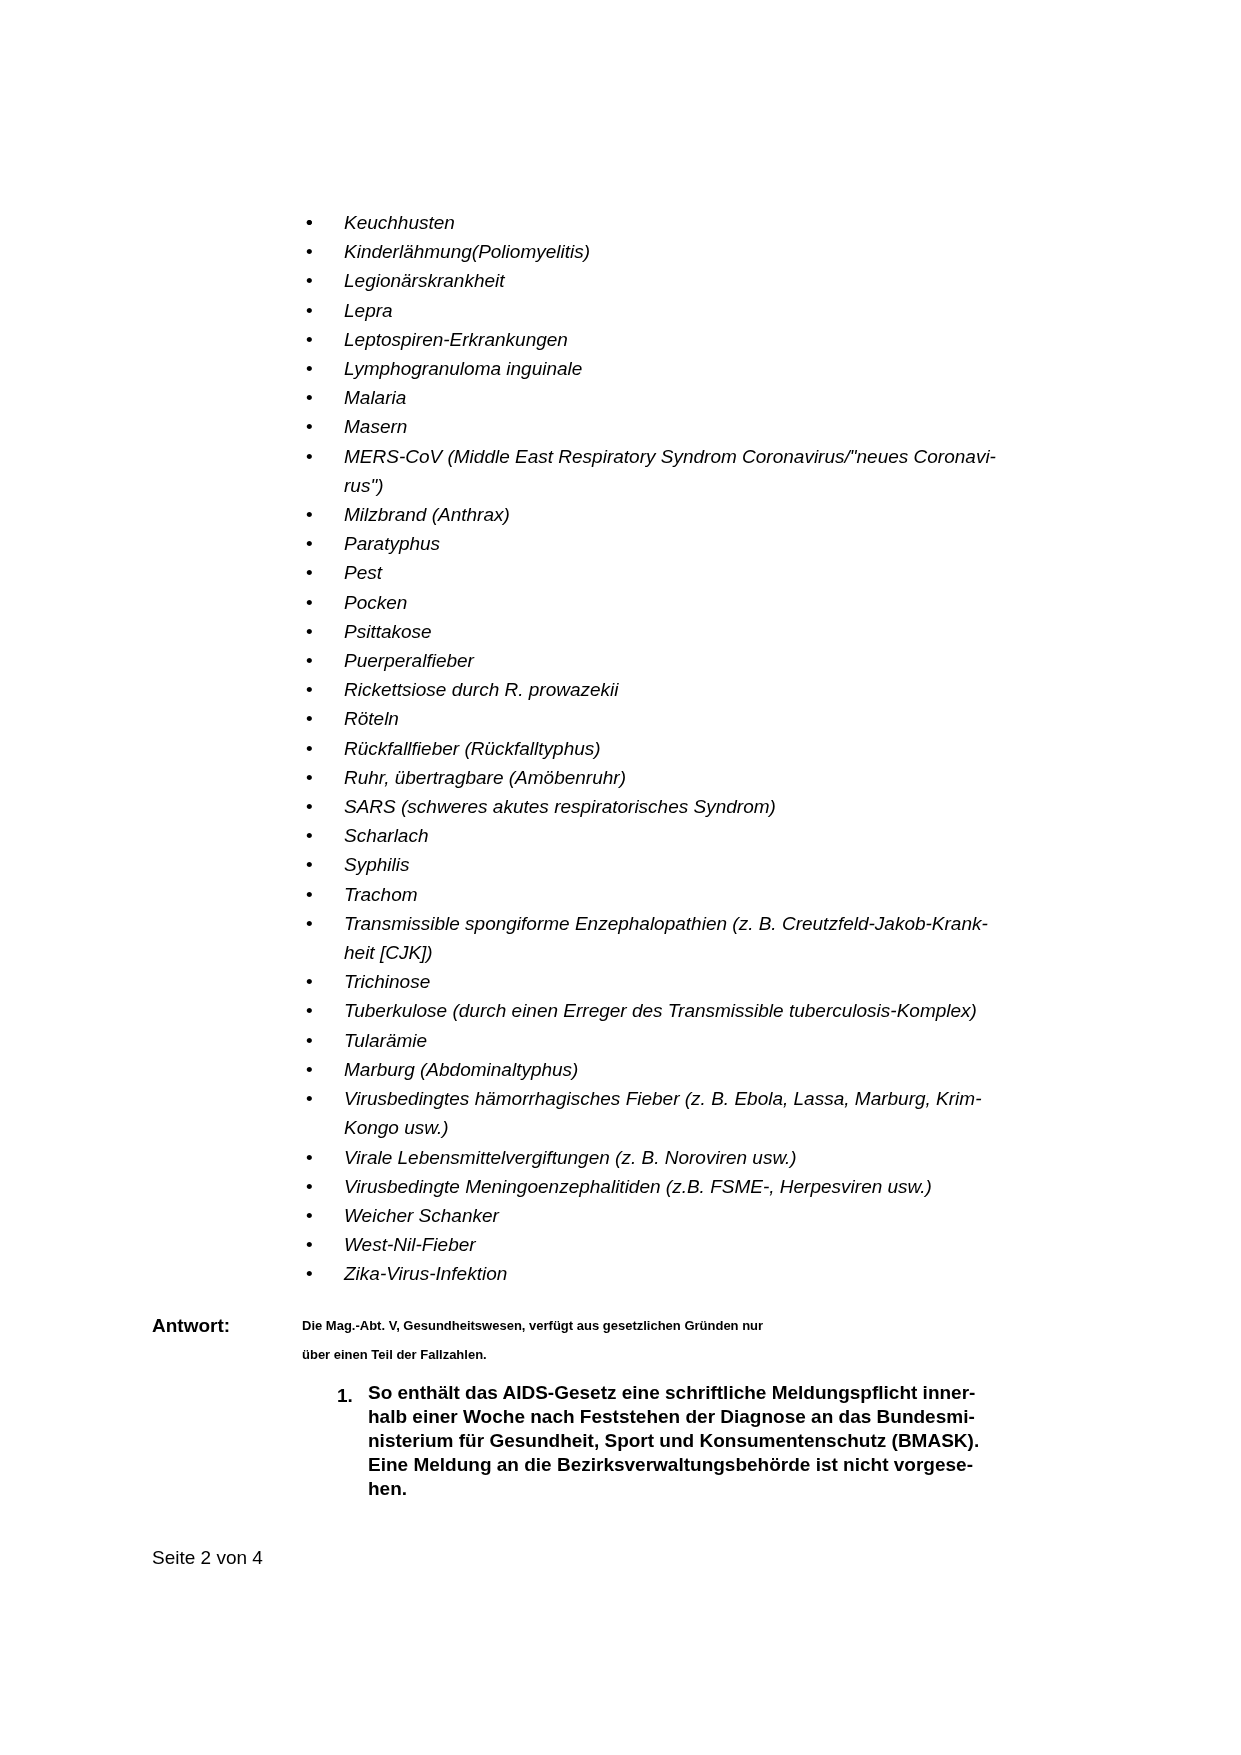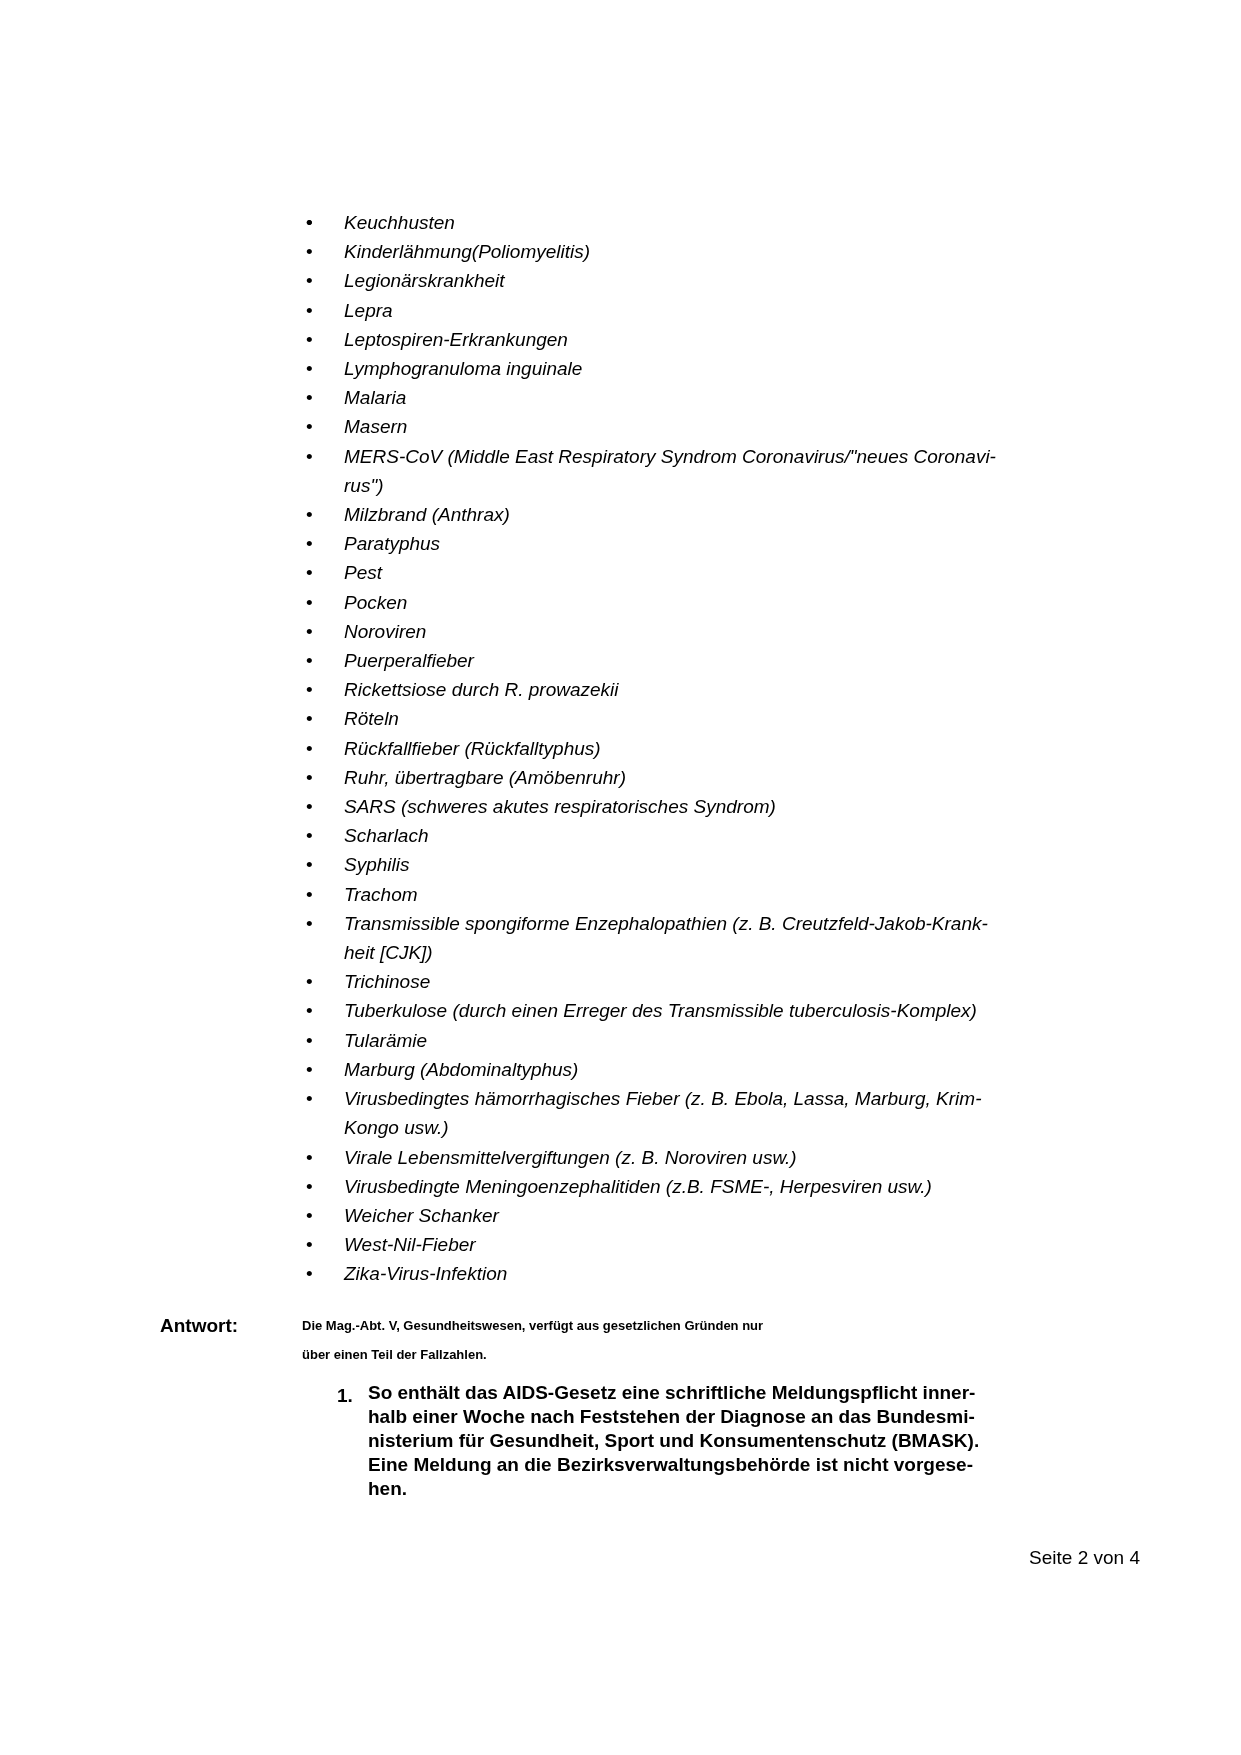--- a/index.html
+++ b/index.html
@@ -40,21 +40,21 @@
     font-style: normal;
     font-size: 19px;
     line-height: 29.2px;
   }
   .answer-row {
     position: relative;
     margin-top: 22px;
   }
   .answer-label {
     position: absolute;
-    left: 160px;
+    left: 152px;
     top: 0;
     font-weight: bold;
     font-size: 19px;
     line-height: 29.2px;
   }
   .answer-text {
     margin-left: 302px;
     margin-right: 100px;
     font-weight: bold;
     font-size: 13px;
@@ -78,21 +78,21 @@
     margin-right: 100px;
     font-weight: bold;
     font-size: 19px;
     line-height: 24px;
     white-space: pre-line;
   }
   .footer {
     margin-top: 42px;
     margin-left: 152px;
     width: 988px;
-    text-align: right;
+    text-align: left;
     font-size: 19px;
     line-height: 29.2px;
   }
 </style>
 </head>
 <body>
 
 <div class="page">
 
   <ul class="disease-list">
@@ -104,21 +104,21 @@
     <li><span class="bullet">•</span><span>Leptospiren-Erkrankungen</span></li>
     <li><span class="bullet">•</span><span>Lymphogranuloma inguinale</span></li>
     <li><span class="bullet">•</span><span>Malaria</span></li>
     <li><span class="bullet">•</span><span>Masern</span></li>
     <li><span class="bullet">•</span><span>MERS-CoV (Middle East Respiratory Syndrom Coronavirus/"neues Coronavi-
 rus")</span></li>
     <li><span class="bullet">•</span><span>Milzbrand (Anthrax)</span></li>
     <li><span class="bullet">•</span><span>Paratyphus</span></li>
     <li><span class="bullet">•</span><span>Pest</span></li>
     <li><span class="bullet">•</span><span>Pocken</span></li>
-    <li><span class="bullet">•</span><span>Noroviren</span></li>
+    <li><span class="bullet">•</span><span>Psittakose</span></li>
     <li><span class="bullet">•</span><span>Puerperalfieber</span></li>
     <li><span class="bullet">•</span><span>Rickettsiose durch R. prowazekii</span></li>
     <li><span class="bullet">•</span><span>Röteln</span></li>
     <li><span class="bullet">•</span><span>Rückfallfieber (Rückfalltyphus)</span></li>
     <li><span class="bullet">•</span><span>Ruhr, übertragbare (Amöbenruhr)</span></li>
     <li><span class="bullet">•</span><span>SARS (schweres akutes respiratorisches Syndrom)</span></li>
     <li><span class="bullet">•</span><span>Scharlach</span></li>
     <li><span class="bullet">•</span><span>Syphilis</span></li>
     <li><span class="bullet">•</span><span>Trachom</span></li>
     <li><span class="bullet">•</span><span>Transmissible spongiforme Enzephalopathien (z. B. Creutzfeld-Jakob-Krank-

